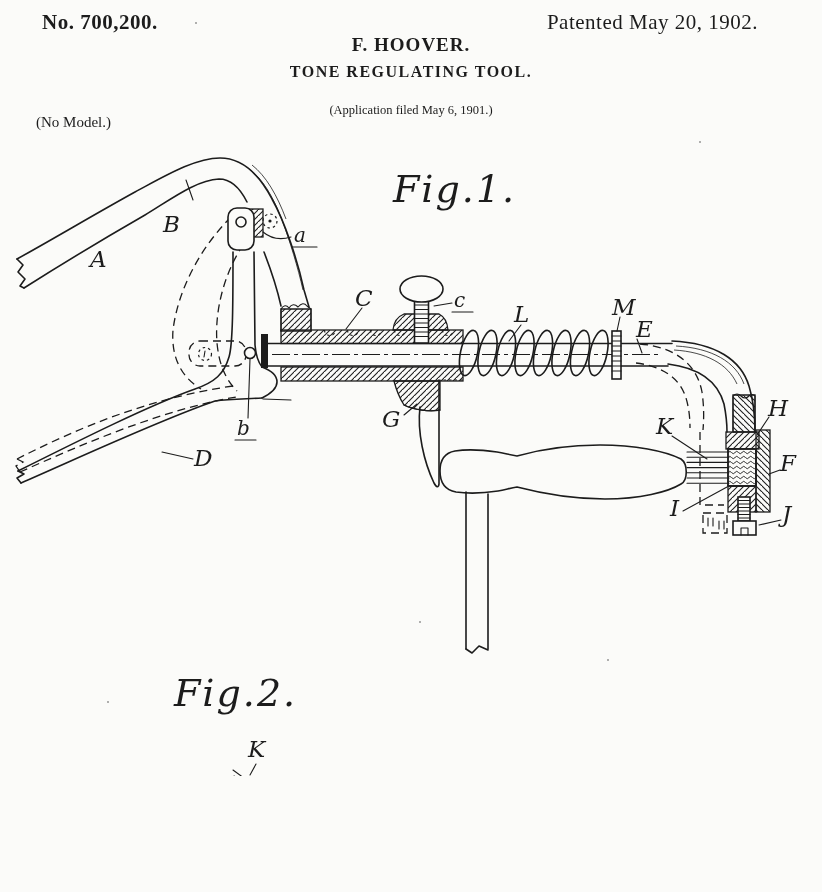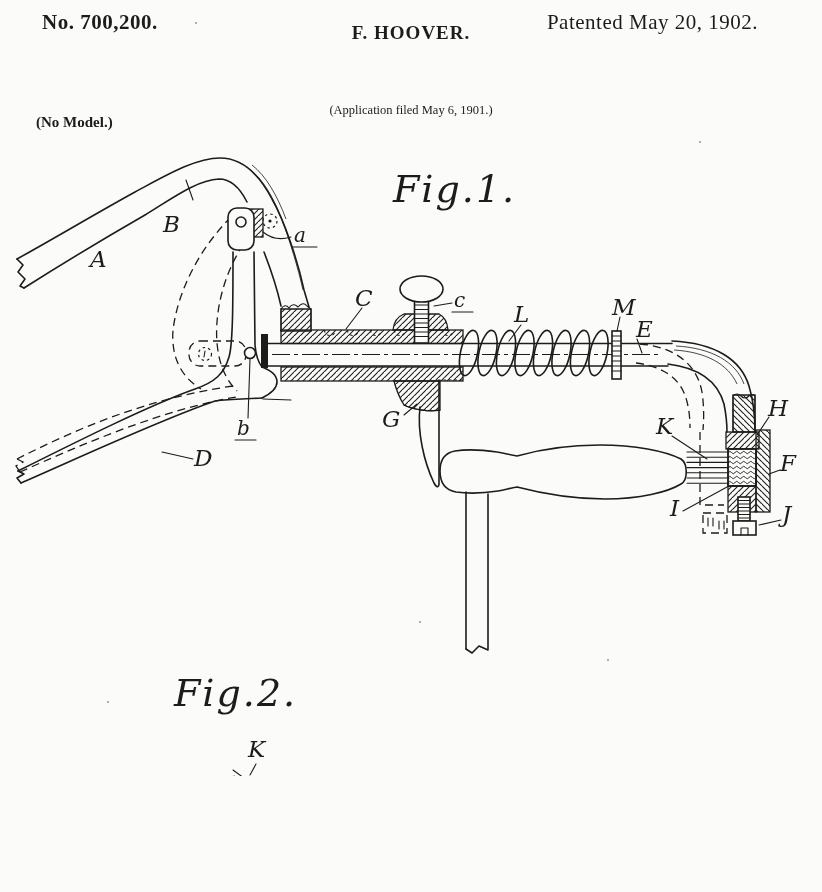--- a/index.html
+++ b/index.html
@@ -1,24 +1,24 @@
 <!DOCTYPE html>
 <html style="--ink: #1c1c1c; --paper: #fbfbf9;"><head>
 <meta charset="utf-8">
 <style>
   :root { --ink:#1c1c1c; --paper:#fbfbf9; }
   html,body { margin:0; padding:0; }
   body { background:var(--paper); font-family:"Liberation Serif", serif; }
   .sheet { position:relative; width:822px; height:776px; background:var(--paper); overflow:hidden; color:var(--ink); }
   .hdr-num  { position:absolute; left:42px;  top:10px; font-size:21px; font-weight:700; letter-spacing:.5px; }
   .hdr-date { position:absolute; right:64px; top:10px; font-size:21px; font-weight:400; letter-spacing:.5px; }
-  .hdr-inv  { position:absolute; left:0; right:0; top:22px;  text-align:center; font-size:19px; font-weight:700; letter-spacing:1px; }
+  .hdr-inv  { position:absolute; left:0; right:0; top:34px;  text-align:center; font-size:19px; font-weight:700; letter-spacing:1px; }
   .hdr-title{ position:absolute; left:0; right:0; top:63px;  text-align:center; font-size:16px; font-weight:700; letter-spacing:1.5px; }
   .hdr-app  { position:absolute; left:0; right:0; top:91px;  text-align:center; font-size:12.5px;margin-top:12px; }
-  .hdr-model{ position:absolute; left:36px; top:114px; font-size:15px; font-weight:700; }
+  .hdr-model{ position:absolute; left:36px; top:114px; font-size:15px; font-weight:400; }
   svg.draw  { position:absolute; left:0; top:0; }
   svg .s   { stroke:var(--ink); fill:none; stroke-width:1.6; stroke-linecap:round; stroke-linejoin:round; }
   svg .sm  { stroke:var(--ink); fill:none; stroke-width:1.1; stroke-linecap:round; }
   svg .fine{ stroke:var(--ink); fill:none; stroke-width:.8; }
   svg .dash{ stroke:var(--ink); fill:none; stroke-width:1.3; stroke-dasharray:8,5; }
   svg .dot { stroke:var(--ink); fill:none; stroke-width:1.2; stroke-dasharray:2.5,3; }
   svg .cl  { stroke:var(--ink); fill:none; stroke-width:1;   stroke-dasharray:18,4,4,4; }
   svg .hr  { fill:url(#hR); stroke:var(--ink); stroke-width:1.3; }
   svg .hl  { fill:url(#hL); stroke:var(--ink); stroke-width:1.3; }
   svg .felt{ fill:url(#feltP); stroke:var(--ink); stroke-width:1.3; }
@@ -30,20 +30,21 @@
   svg .cap   { font:italic 38px "DejaVu Serif", serif; letter-spacing:2px; }
 </style>
 </head>
 <body>
 
 <div class="sheet">
 
   <div class="hdr-num">No. 700,200.</div>
   <div class="hdr-date">Patented May 20, 1902.</div>
   <div class="hdr-inv">F. HOOVER.</div>
+  <div class="hdr-title">TONE REGULATING TOOL.</div>
   <div class="hdr-app">(Application filed May 6, 1901.)</div>
   <div class="hdr-model">(No Model.)</div>
 
   <svg class="draw" width="822" height="892" viewBox="0 0 822 892">
     <defs>
       <pattern id="hR" width="6" height="6" patternUnits="userSpaceOnUse">
         <path d="M-1,7 L7,-1" stroke="#1c1c1c" stroke-width="1.1"></path>
         <path d="M-1,13 L13,-1" stroke="#1c1c1c" stroke-width="1.1"></path>
       </pattern>
       <pattern id="hL" width="6" height="6" patternUnits="userSpaceOnUse">

